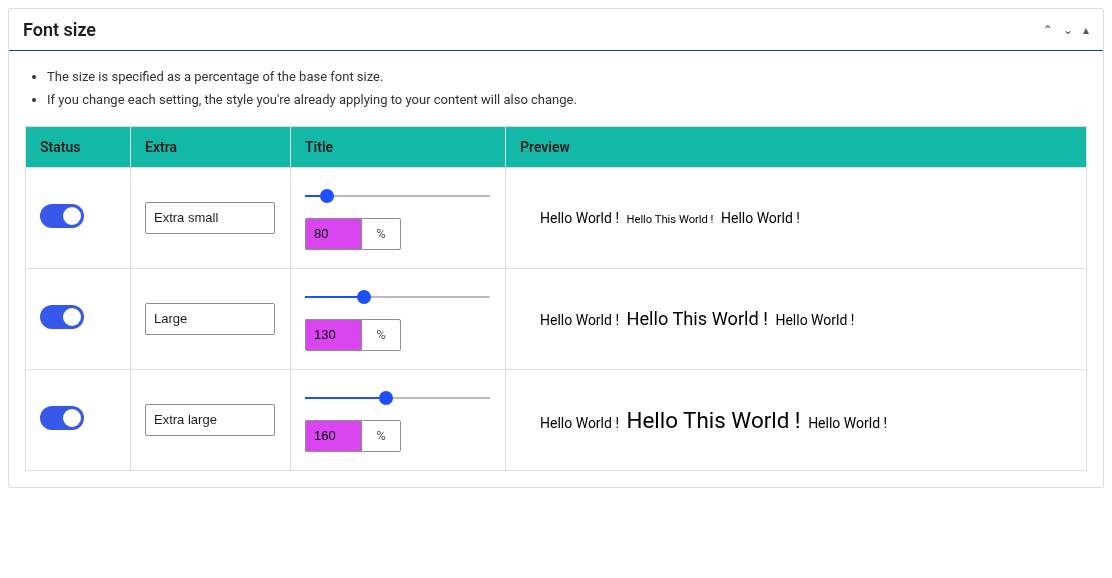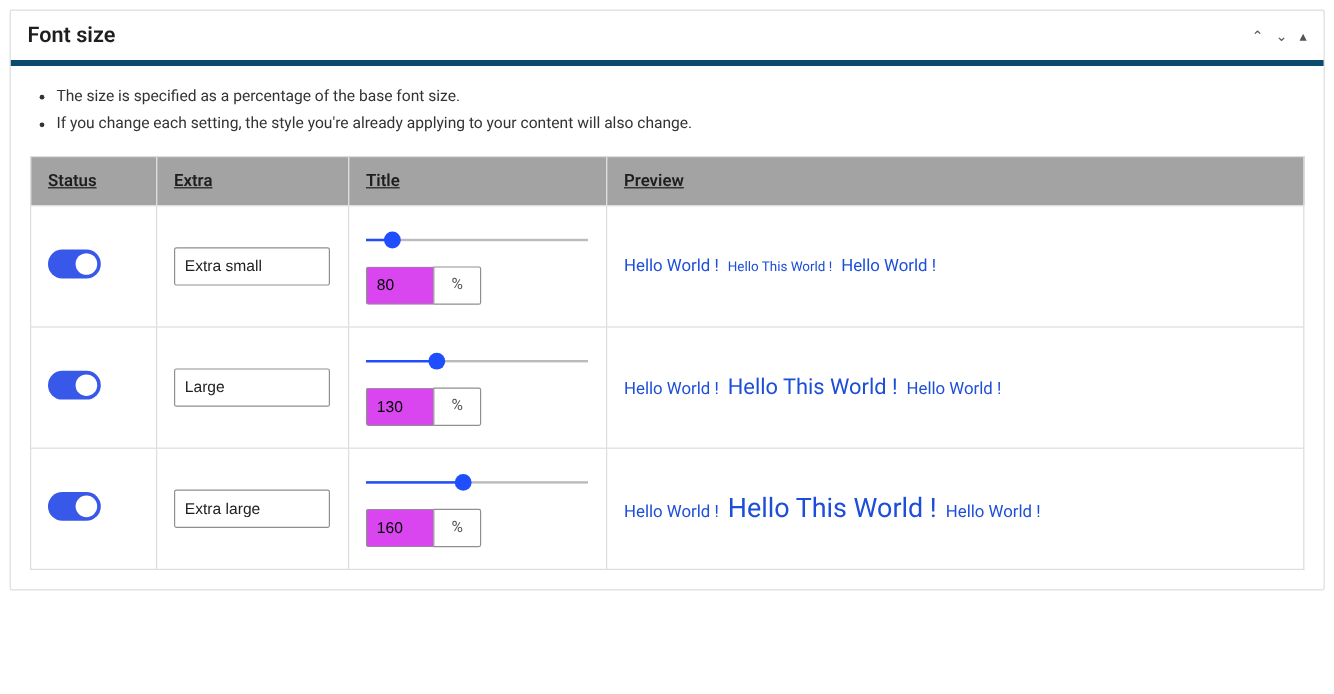--- a/index.html
+++ b/index.html
@@ -12,21 +12,21 @@
     background: #fff;
   }
   .panel {
     border: 1px solid #ddd;
     border-radius: 2px;
   }
   .panel-header {
     display: flex;
     align-items: center;
     padding: 10px 14px;
-    border-bottom: 5px solid #0c4a6e;
+    border-bottom: 1px solid #0c4a6e;
   }
   .panel-title {
     font-size: 18px;
     font-weight: 600;
     flex: 1;
   }
   .panel-ctrls {
     display: flex;
     gap: 10px;
     color: #555;
@@ -49,23 +49,22 @@
     table-layout: fixed;
   }
   th, td {
     border: 1px solid #ddd;
     padding: 12px 14px;
     text-align: left;
     vertical-align: middle;
     font-size: 14px;
   }
   th {
-    background: #a3a3a3;
+    background: #14b8a6;
     font-weight: 600;
-    text-decoration: underline;
   }
   td { vertical-align: middle; }
   col.c-status { width: 105px; }
   col.c-title  { width: 160px; }
   col.c-size   { width: 215px; }
   col.c-preview{ }
 
   
   .toggle {
     position: relative;
@@ -141,21 +140,21 @@
     border-radius: 0 2px 2px 0;
     display: flex;
     align-items: center;
     justify-content: center;
     font-size: 13px;
     color: #555;
     background: #fff;
   }
 
   
-  .preview-text { color: #1d4ed8; }
+  .preview-text { color: #000000; margin-left: 20px; }
   .preview-text .seg { margin-right: 4px; }
 </style>
 </head>
 <body>
 
 <div class="panel">
   <div class="panel-header">
     <div class="panel-title">Font size</div>
     <div class="panel-ctrls">
       <span>⌃</span>

